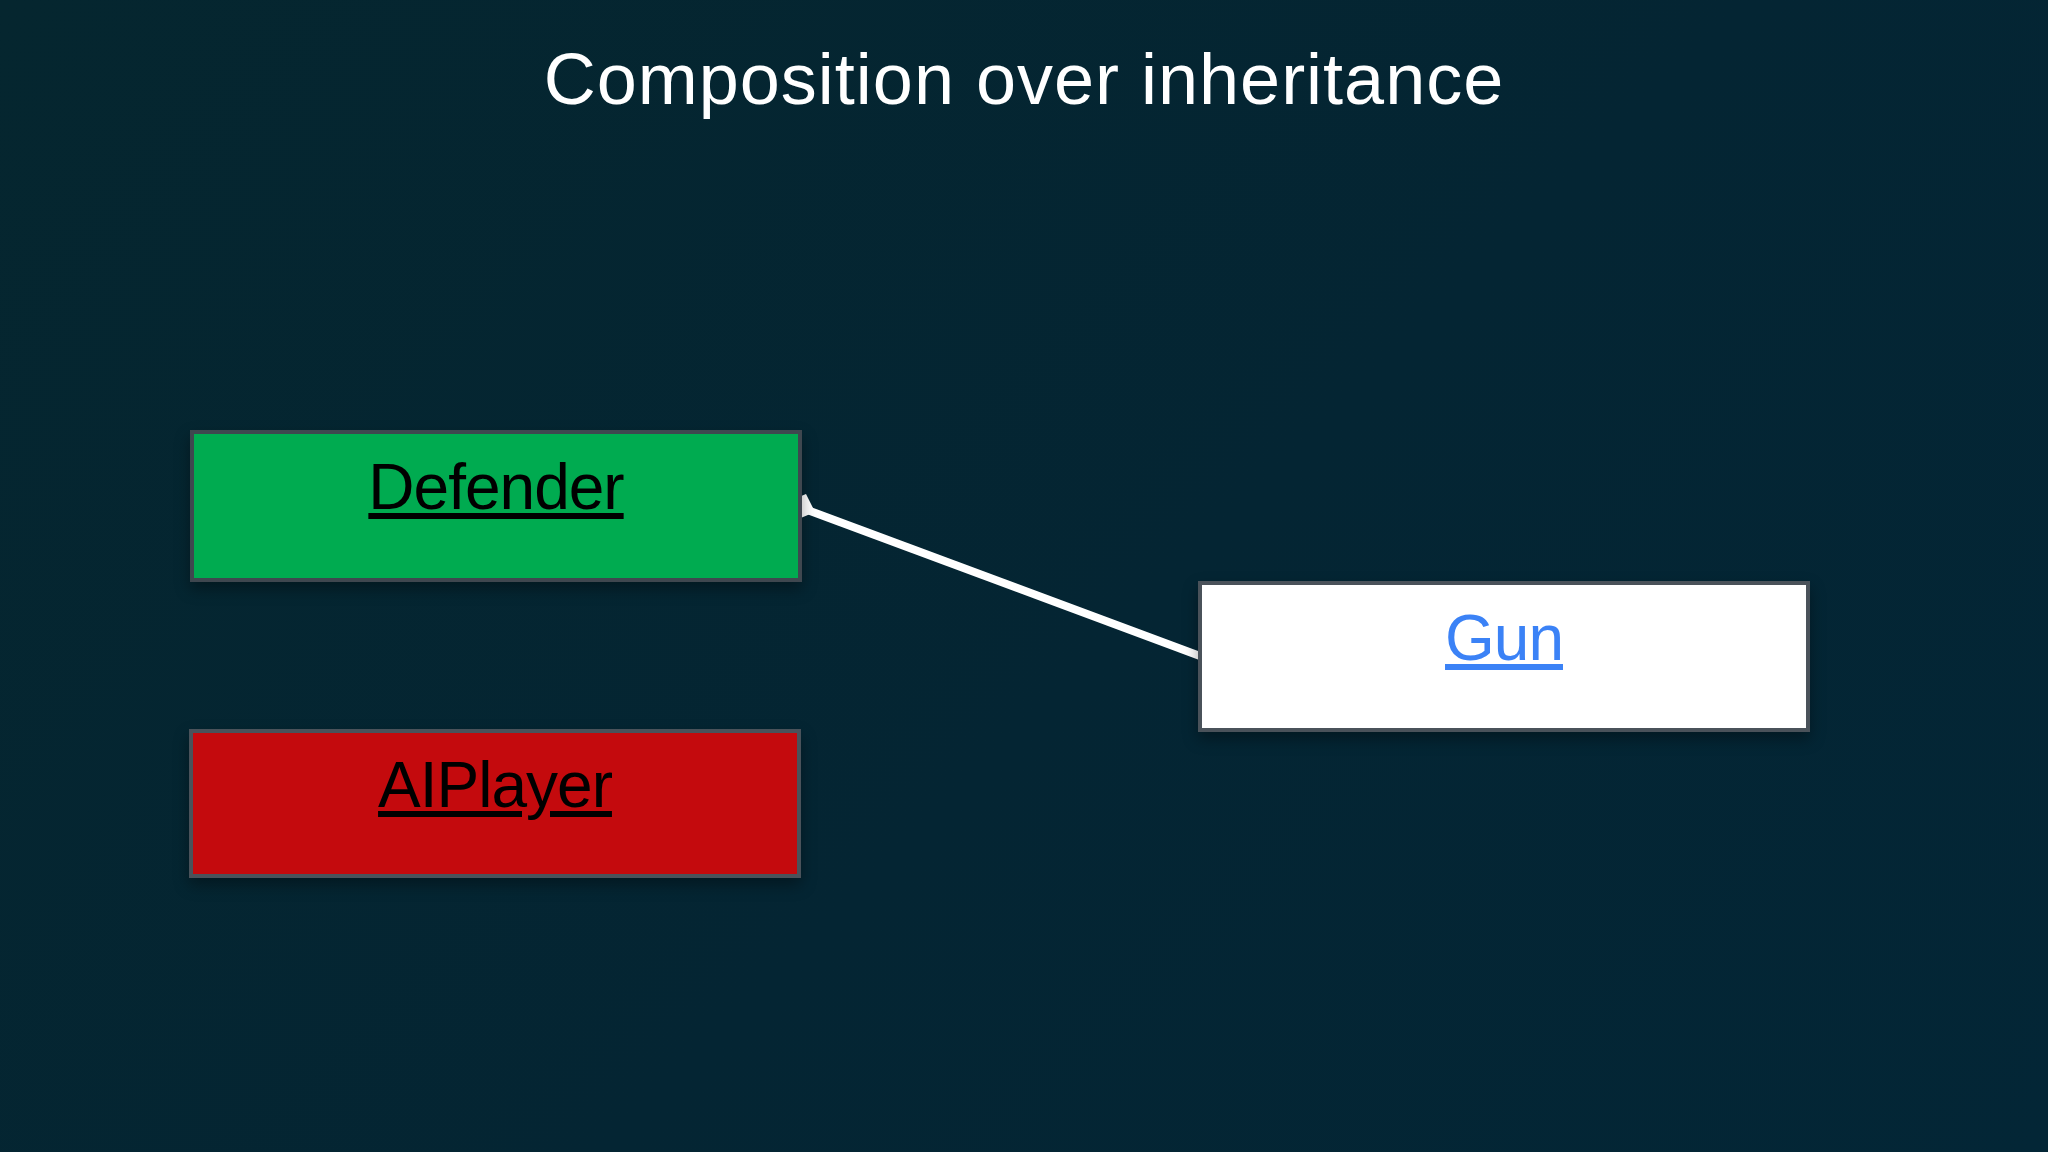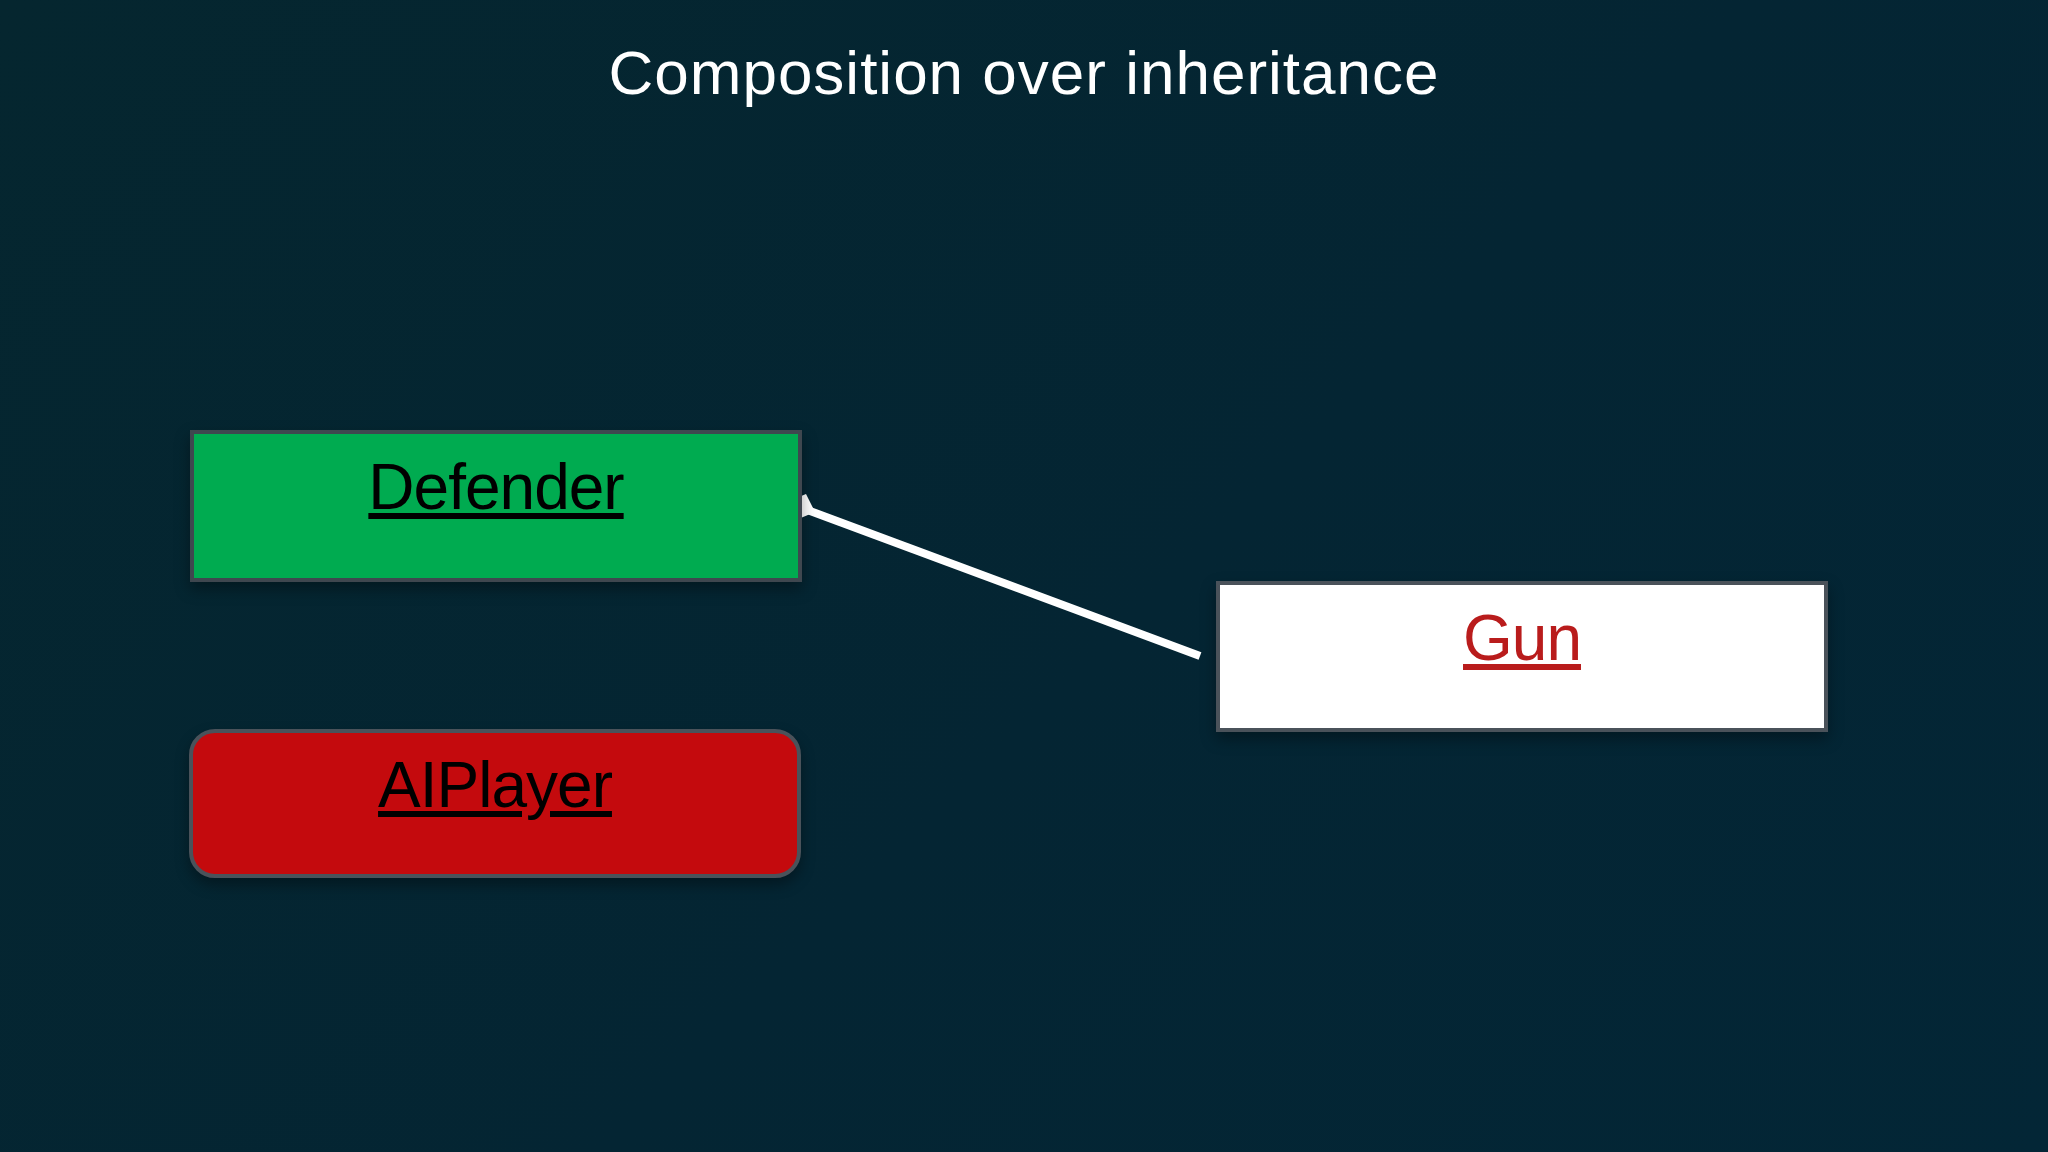--- a/index.html
+++ b/index.html
@@ -14,21 +14,21 @@
     height: 1152px;
     overflow: hidden;
     background: linear-gradient(135deg, #05262f 0%, #042533 55%, #032636 100%);
   }
   .title {
     position: absolute;
     top: 34px;
     left: 0;
     width: 100%;
     text-align: center;
-    font-size: 62px;
+    font-size: 72px;
     font-weight: 300;
     letter-spacing: 1px;
     color: #ffffff;
     line-height: 1.25;
     user-select: none;
   }
   .node {
     position: absolute;
     box-sizing: border-box;
     border: 4px solid #47505a;
@@ -64,21 +64,21 @@
 
   <svg class="connector-svg" viewBox="0 0 2048 1152">
     <line stroke-width="8" x1="802" y1="508" x2="1200" y2="656" stroke="#ffffff"></line>
     <polygon points="815,512 796,520 787,502 806,494" fill="#ffffff"></polygon>
   </svg>
 
   <div class="node node-defender" style="background: rgb(0, 171, 80); border-color: rgb(63, 71, 79); color: rgb(0, 0, 0);">
     <span>Defender</span>
   </div>
 
-  <div class="node node-aiplayer" style="background: rgb(196, 10, 13); border-color: rgb(74, 82, 90); color: rgb(0, 0, 0); border-radius: 26px;">
+  <div class="node node-aiplayer" style="background: rgb(196, 10, 13); border-color: rgb(74, 82, 90); color: rgb(0, 0, 0);">
     <span>AIPlayer</span>
   </div>
 
-  <div class="node node-gun" style="background: rgb(255, 255, 255); border-color: rgb(74, 82, 90); color: #b91c1c; margin-left: 18px;">
+  <div class="node node-gun" style="background: rgb(255, 255, 255); border-color: rgb(74, 82, 90); color: #3b82f6;">
     <span>Gun</span>
   </div>
 
 </div>
 
 </body></html>

